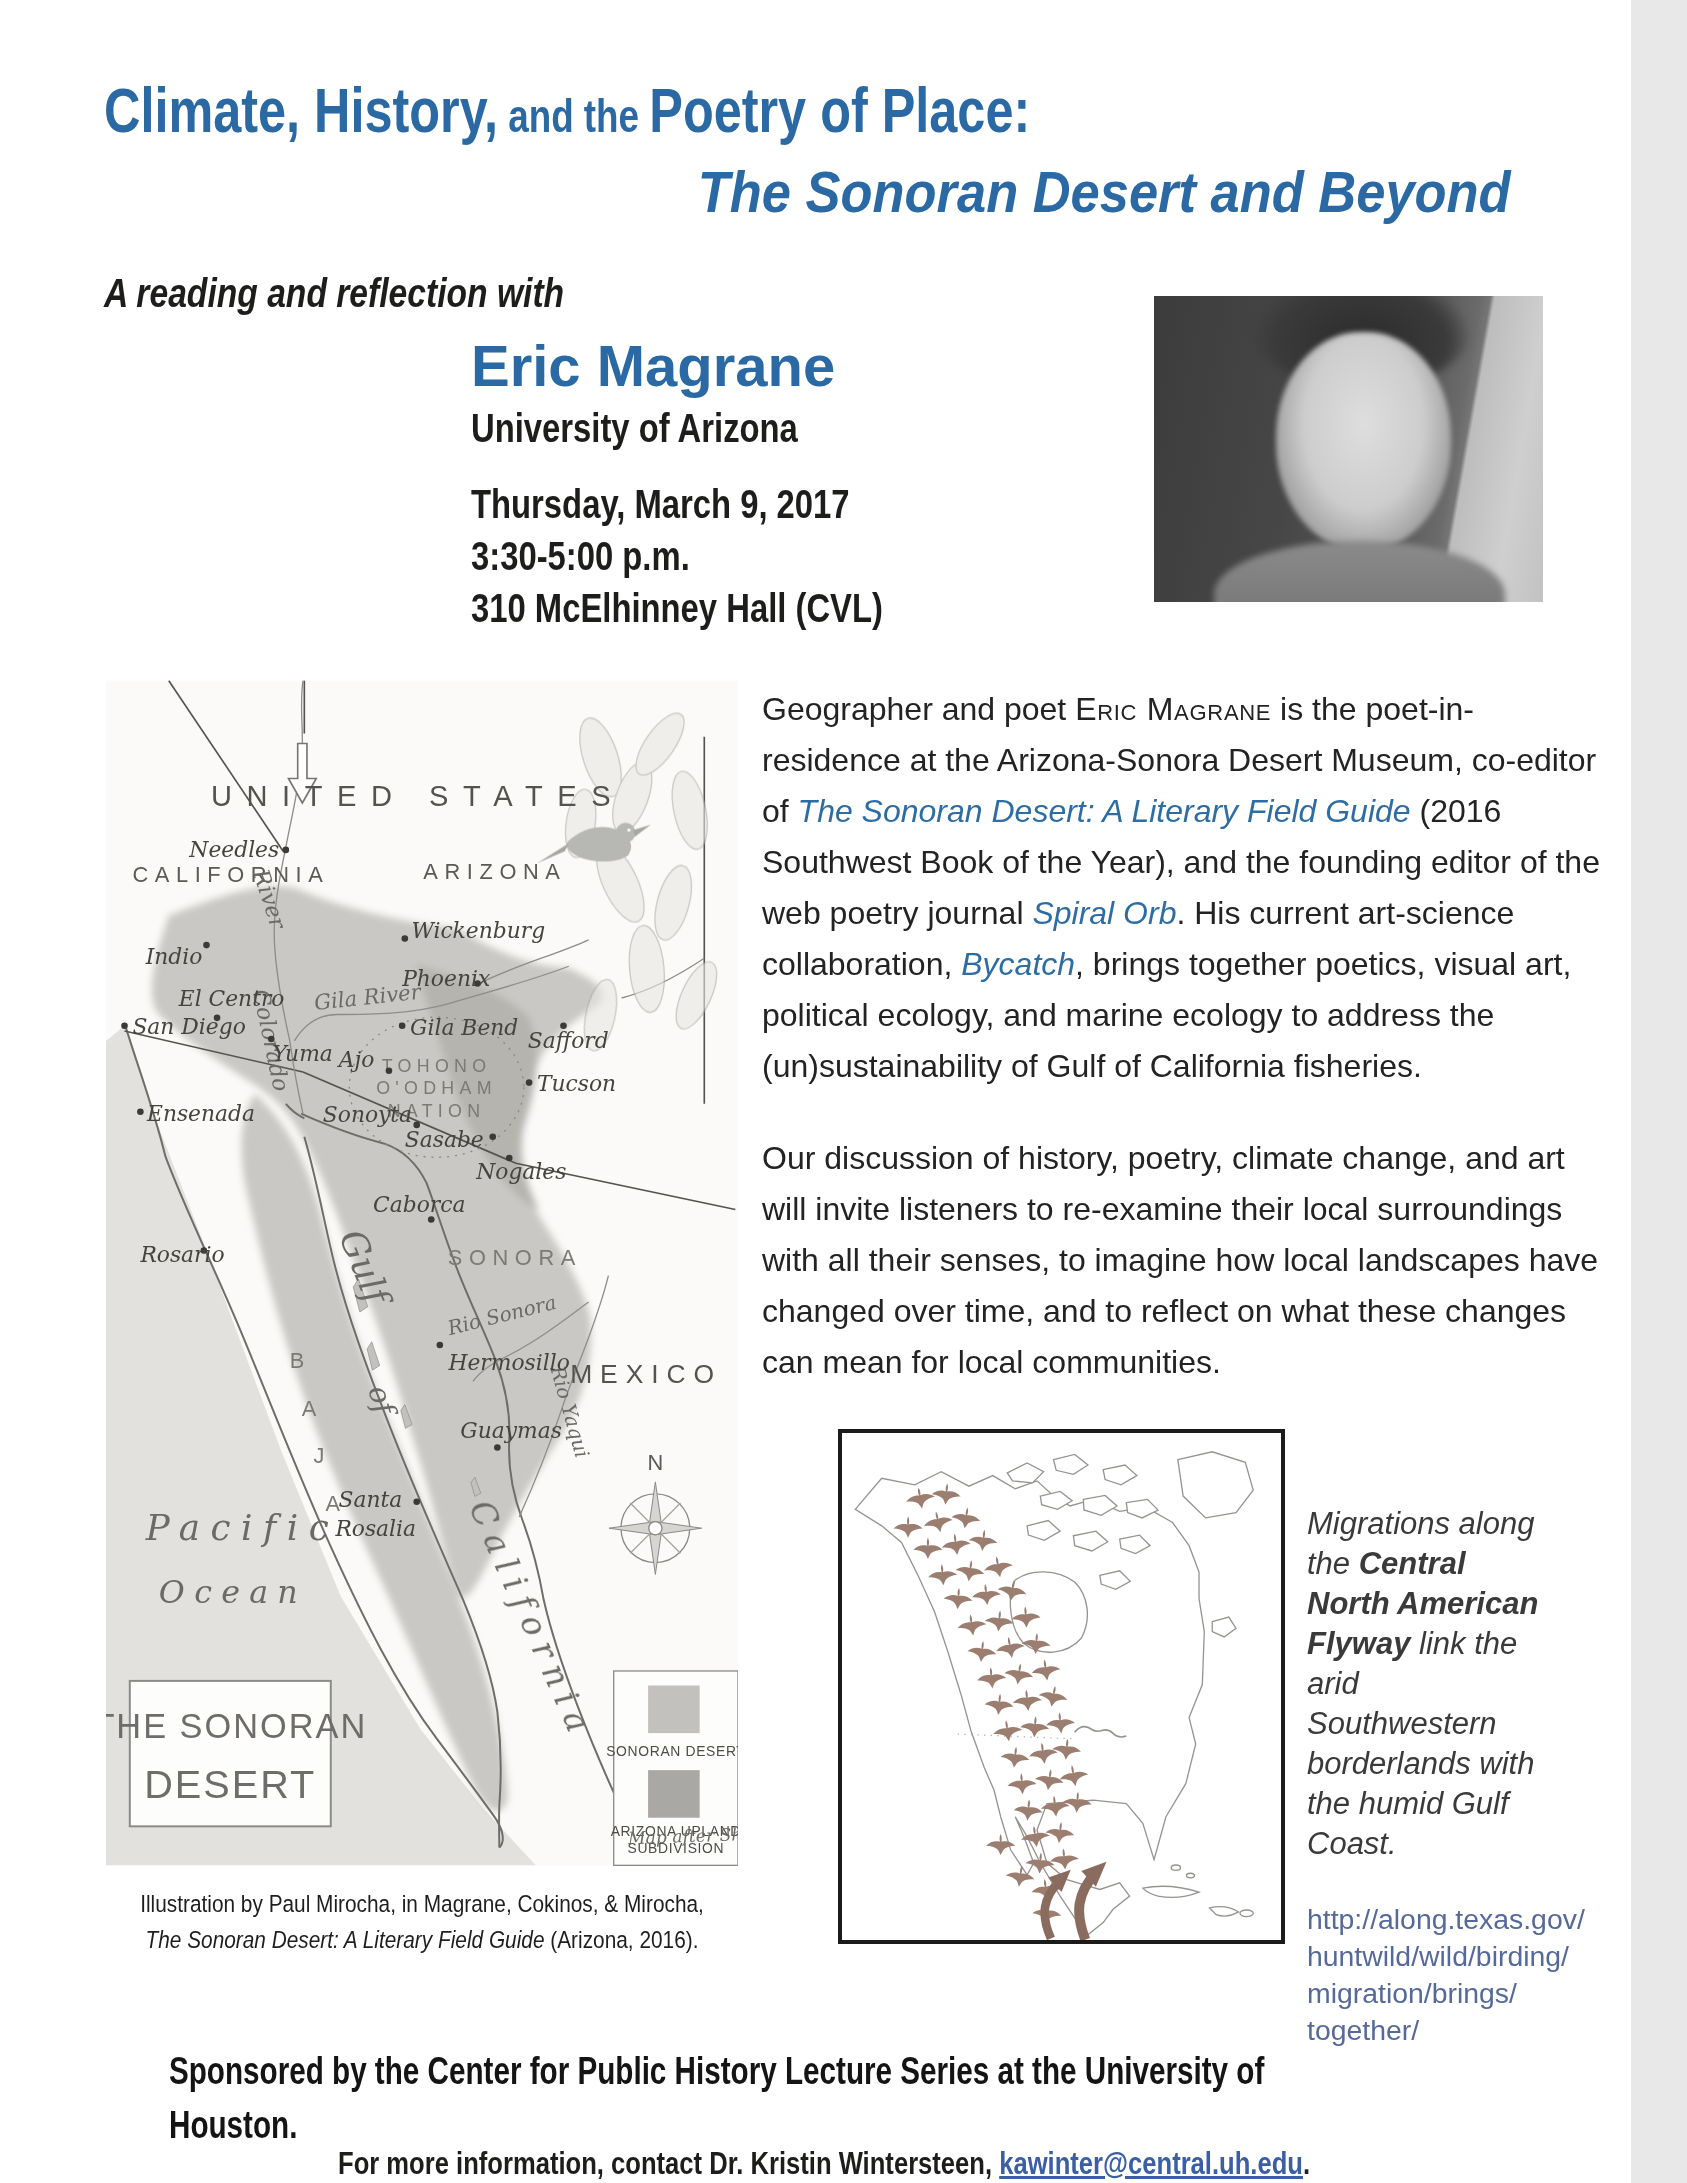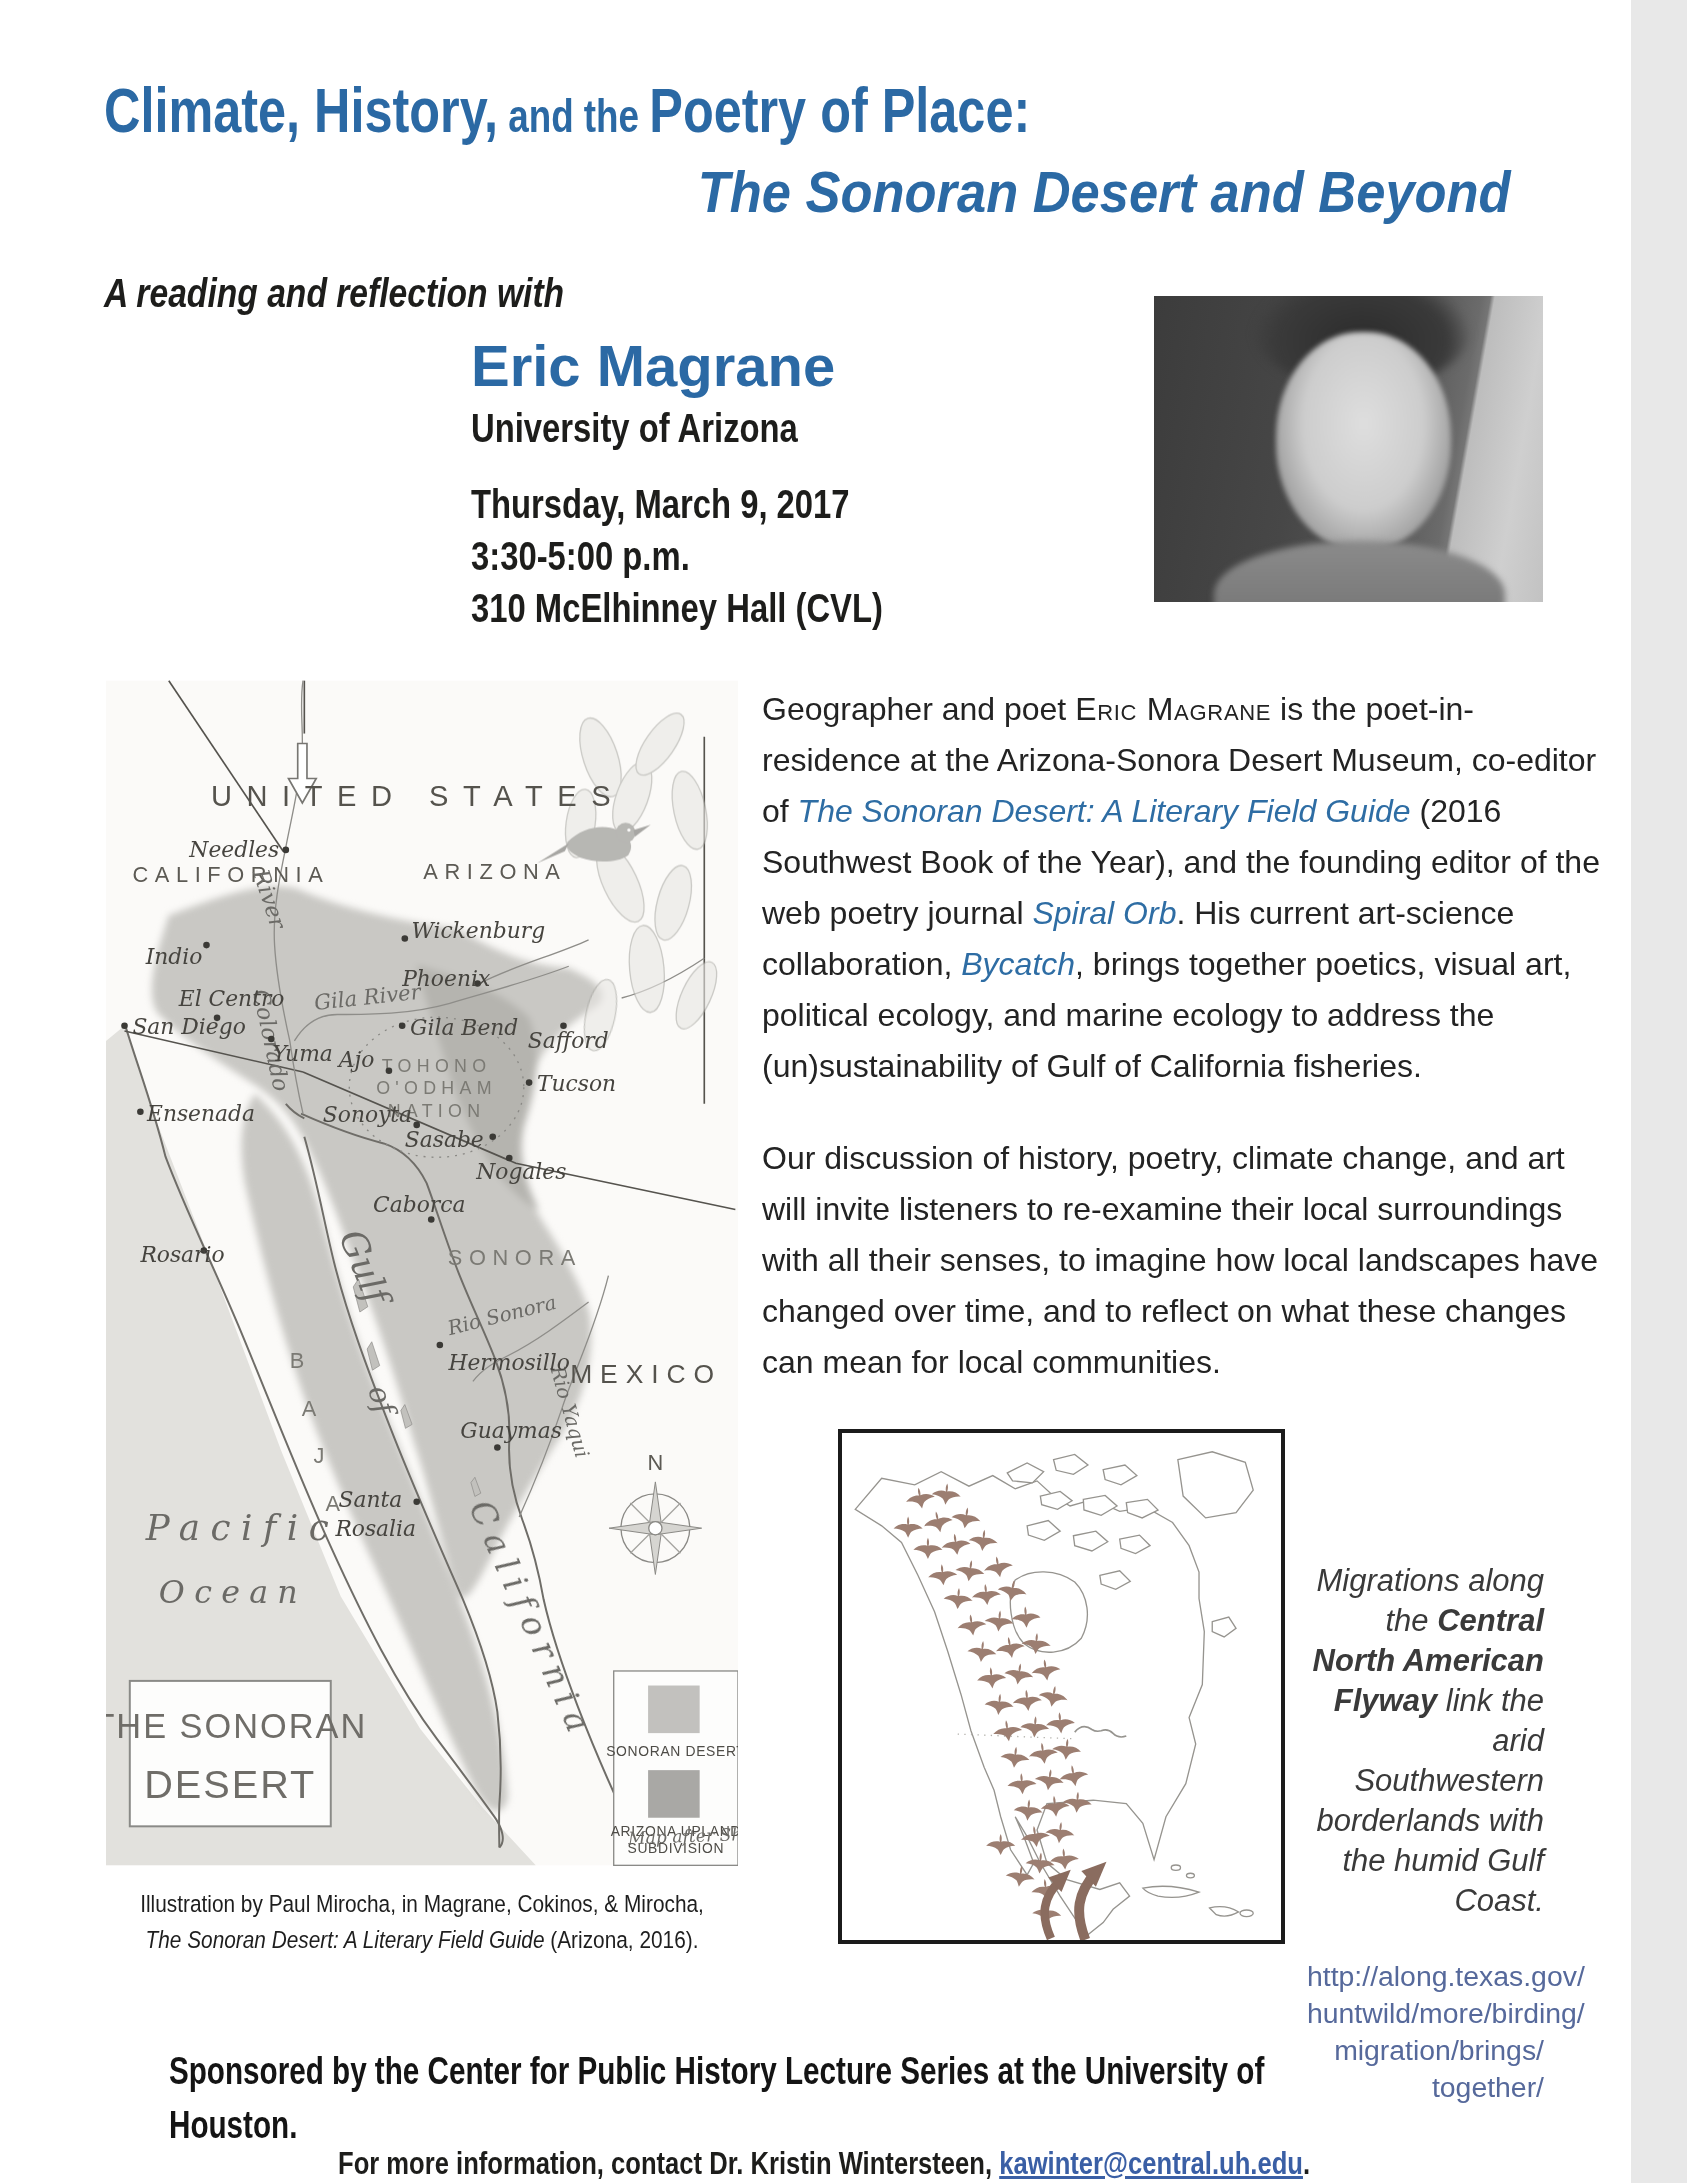--- a/index.html
+++ b/index.html
@@ -57,21 +57,21 @@
   .coast{fill:none;stroke:#6f6d68;stroke-width:3;}
   .riv{fill:none;stroke:#8e8d89;stroke-width:2;}
   .bord{fill:none;stroke:#55534e;stroke-width:2.5;}
 
   
   .map-cap{left:50px;top:1886px;width:744px;text-align:center;font-size:24.5px;line-height:36px;
            color:#1e1e1e;transform:scaleX(.85);transform-origin:50% 0;}
 
   
   .flyway{left:838px;top:1429px;width:447px;height:515px;border:4px solid #1b1b1b;box-sizing:border-box;background:#fff;}
-  .fly-cap{left:1307px;top:1561px;width:237px;font-size:31px;line-height:40px;font-style:italic;color:#3a3a3a;text-align:right;}
+  .fly-cap{left:1307px;top:1504px;width:237px;font-size:31px;line-height:40px;font-style:italic;color:#3a3a3a;}
   .fly-cap b{font-weight:bold;}
   .fly-url{display:block;margin-top:37px;font-style:normal;font-size:28.4px;line-height:37px;
            color:#56699b;text-decoration:none;}
 
   
   .sponsor{left:169px;top:2044px;width:1548px;font-weight:bold;font-size:38px;line-height:54px;
            color:#141414;transform:scaleX(.78);transform-origin:0 0;}
   .contact{left:338px;top:2145px;font-weight:bold;font-size:32px;color:#1d1d1b;white-space:nowrap;
            transform:scaleX(.8);transform-origin:0 0;}
   .contact a{color:#3a5fa5;text-decoration:underline;}
@@ -351,21 +351,21 @@
         <path d="M368,766 C352,724 356,696 384,664" stroke="#8a6c5f" stroke-width="15" fill="none"></path>
         <path d="M400,648 L362,662 L384,686 Z" fill="#8a6c5f"></path>
       </g>
     </svg>
   </div>
 
   <div class="abs fly-cap">
     <span>Migrations along the </span><b>Central North American Flyway</b><span> link the arid Southwestern borderlands with the humid Gulf Coast.</span>
     <a class="fly-url" href="#">
       <div>http://along.texas.gov/</div>
-      <div>huntwild/more/birding/</div>
+      <div>huntwild/wild/birding/</div>
       <div>migration/brings/</div>
       <div>together/</div>
     </a>
   </div>
 
   <div class="abs map-cap">
     <div>Illustration by Paul Mirocha, in Magrane, Cokinos, &amp; Mirocha,</div>
     <div><i>The Sonoran Desert: A Literary Field Guide</i><span> (Arizona, 2016).</span></div>
   </div>
 

